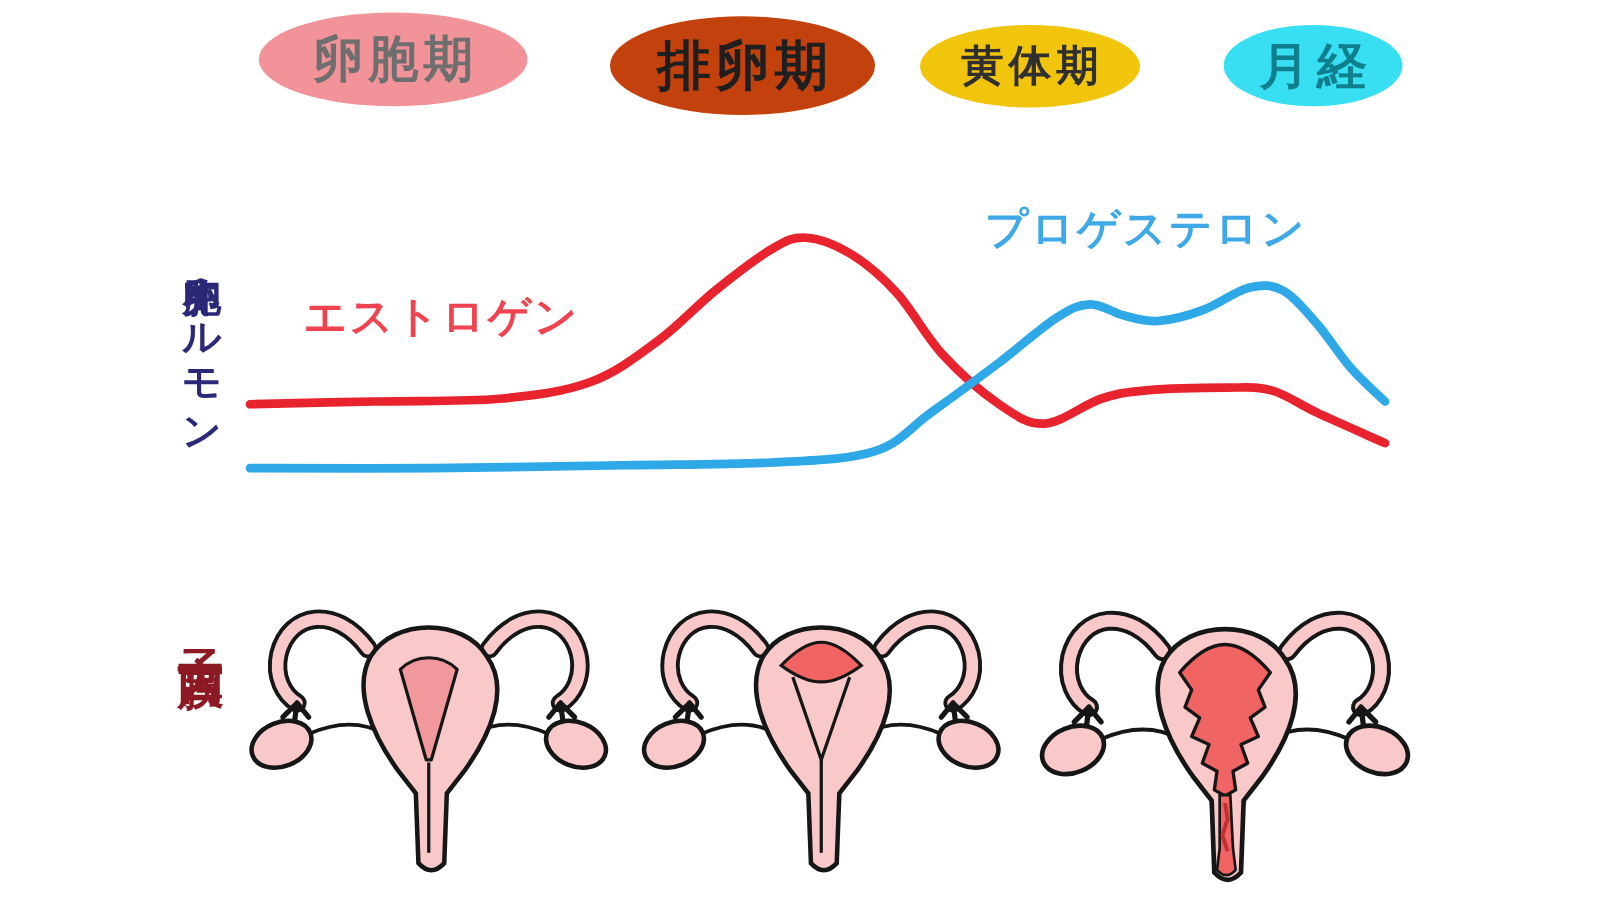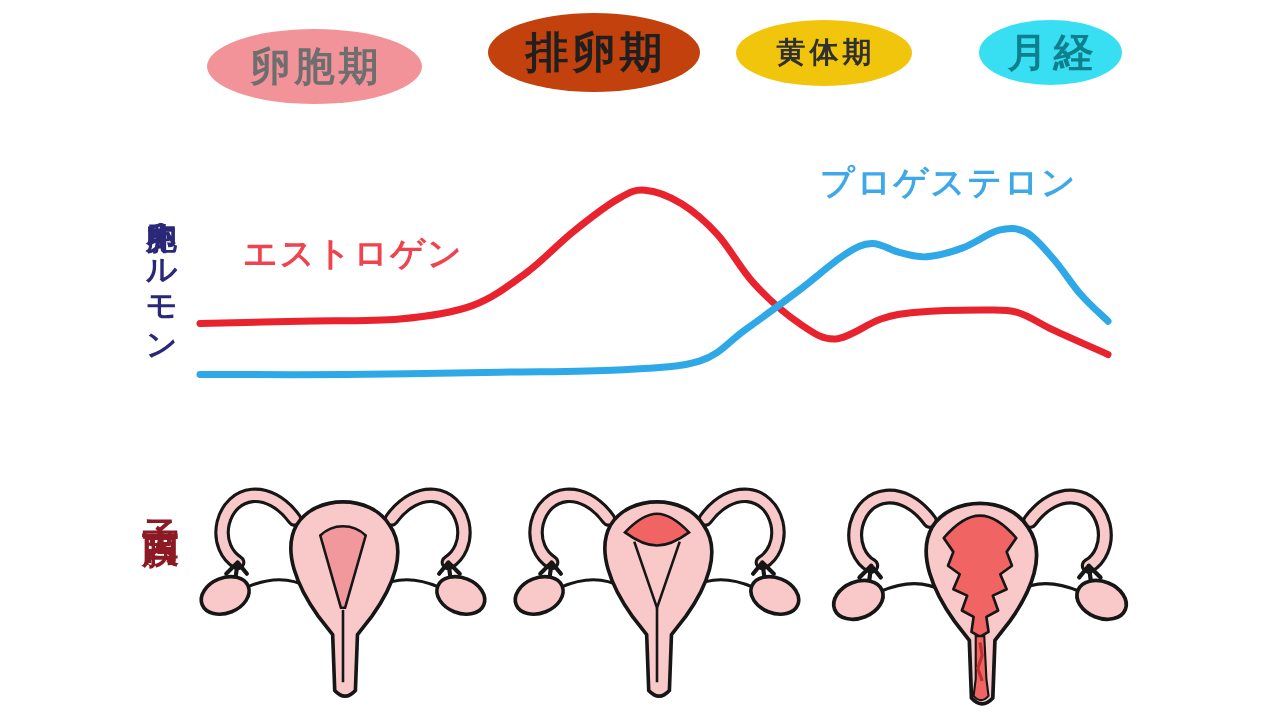--- a/index.html
+++ b/index.html
@@ -6,23 +6,23 @@
   body{
     width:1280px;height:720px;position:relative;overflow:hidden;
     background:#ffffff;
     font-family:"Liberation Sans","DejaVu Sans",sans-serif;
   }
   .badge{
     position:absolute;border-radius:50%;
     display:flex;align-items:center;justify-content:center;
     font-weight:700;letter-spacing:4px;text-indent:4px;
   }
-  .badge.b1{left:207px;top:29px;width:215px;height:75px;font-size:40px}
+  .badge.b1{left:207px;top:10px;width:215px;height:75px;font-size:40px}
   .badge.b2{left:488px;top:13px;width:212px;height:79px;font-size:43px}
-  .badge.b3{left:736px;top:20px;width:176px;height:66px;font-size:29px}
+  .badge.b3{left:736px;top:20px;width:176px;height:66px;font-size:34px}
   .badge.b4{left:979px;top:20px;width:143px;height:65px;font-size:40px;letter-spacing:6px;text-indent:6px}
   .vlabel{
     position:absolute;writing-mode:vertical-rl;text-orientation:upright;
     font-weight:700;line-height:1;
   }
   .vlabel.hormone{left:146px;top:196px;font-size:31px;letter-spacing:2px}
   .vlabel.endo{left:142px;top:490px;font-size:37px;letter-spacing:4px}
   .curve-label{position:absolute;font-weight:700;font-size:34px;letter-spacing:2px}
   .curve-label.estrogen{left:243px;top:231px}
   .curve-label.progesterone{left:788px;top:160px}
@@ -64,21 +64,21 @@
 
   <div class="vlabel hormone" style="color: rgb(43, 40, 120);">卵胞ホルモン</div>
   <div class="vlabel endo" style="color: rgb(140, 26, 36);">子宮内膜</div>
 
   <svg id="chart" width="1280" height="720" viewBox="0 0 1280 720">
       <path d="M200.0,323.4C216.6,323.0 266.6,321.9 299.9,321.2C333.2,320.4 371.0,321.5 399.8,319.0C428.5,316.4 451.2,313.4 472.4,305.6C493.6,297.9 510.2,284.5 526.9,272.3C543.5,260.1 557.1,244.6 572.3,232.4C587.4,220.2 605.6,206.1 617.7,199.1C629.8,192.1 634.3,189.5 644.9,190.2C655.5,190.9 669.1,196.1 681.2,203.5C693.3,210.9 705.5,221.3 717.6,234.6C729.7,247.9 740.3,268.6 753.9,283.4C767.5,298.2 785.7,314.1 799.3,323.4C812.9,332.6 822.0,339.7 835.6,338.9C849.2,338.2 867.4,323.4 881.0,319.0C894.6,314.5 900.7,313.8 917.3,312.3C934.0,310.8 964.2,310.1 980.9,310.1C997.5,310.1 1005.1,309.0 1017.2,312.3C1029.3,315.6 1038.4,323.0 1053.5,330.1C1068.7,337.1 1098.9,350.4 1108.0,354.5" fill="none" stroke="#e8232e" stroke-width="7" stroke-linecap="round"></path>
       <path d="M200.0,374.5C224.2,374.5 295.3,374.8 345.3,374.5C395.2,374.1 454.2,373.0 499.6,372.2C545.0,371.5 584.4,371.9 617.7,370.0C651.0,368.2 678.2,367.8 699.4,361.1C720.6,354.5 728.2,341.9 744.8,330.1C761.4,318.2 782.6,302.7 799.3,290.1C815.9,277.5 832.6,262.4 844.7,254.6C856.8,246.8 862.8,243.8 871.9,243.5C881.0,243.1 890.1,250.1 899.2,252.4C908.2,254.6 915.8,257.5 926.4,256.8C937.0,256.1 950.6,252.4 962.7,247.9C974.8,243.5 988.4,232.8 999.0,230.2C1009.6,227.6 1017.2,227.6 1026.3,232.4C1035.4,237.2 1044.4,248.7 1053.5,259.0C1062.6,269.4 1071.7,284.2 1080.8,294.5C1089.8,304.9 1103.5,316.7 1108.0,321.2" fill="none" stroke="#2fa8e8" stroke-width="7" stroke-linecap="round"></path>
     </svg>
 
   <div class="curve-label estrogen" style="color: rgb(239, 68, 80);">エストロゲン</div>
-  <div class="curve-label progesterone" style="color: rgb(63, 169, 232); margin-left: 32px;">プロゲステロン</div>
+  <div class="curve-label progesterone" style="color: rgb(63, 169, 232);">プロゲステロン</div>
 
   <svg class="uterus u1" width="310" height="268" viewBox="0 0 300 250">
     <use href="#uterus-base"></use>
     <g>
       <path d="M128,80 C140,68 160,68 172,80 L152,150 L148,150 Z" fill="#f0989c" stroke="#161616" stroke-width="2.5" stroke-linejoin="round"></path>
       <path d="M150,152 L150,222" fill="none" stroke="#161616" stroke-width="2.5"></path>
     </g>
   </svg>
 
   <svg class="uterus u2" width="310" height="268" viewBox="0 0 300 250">

